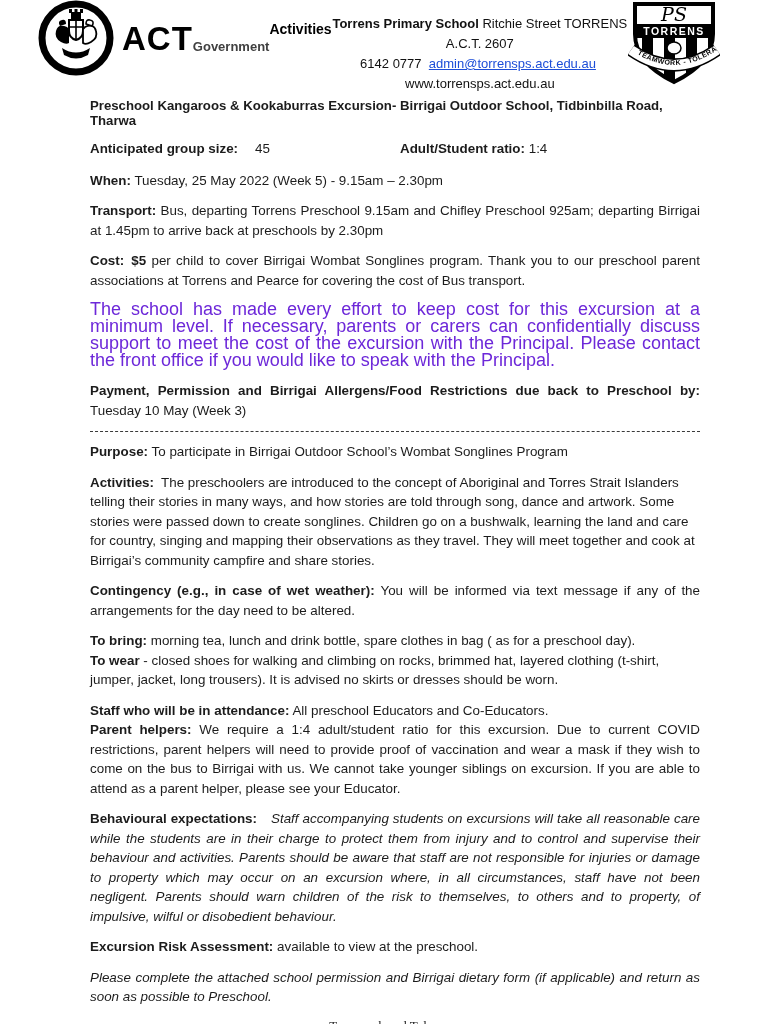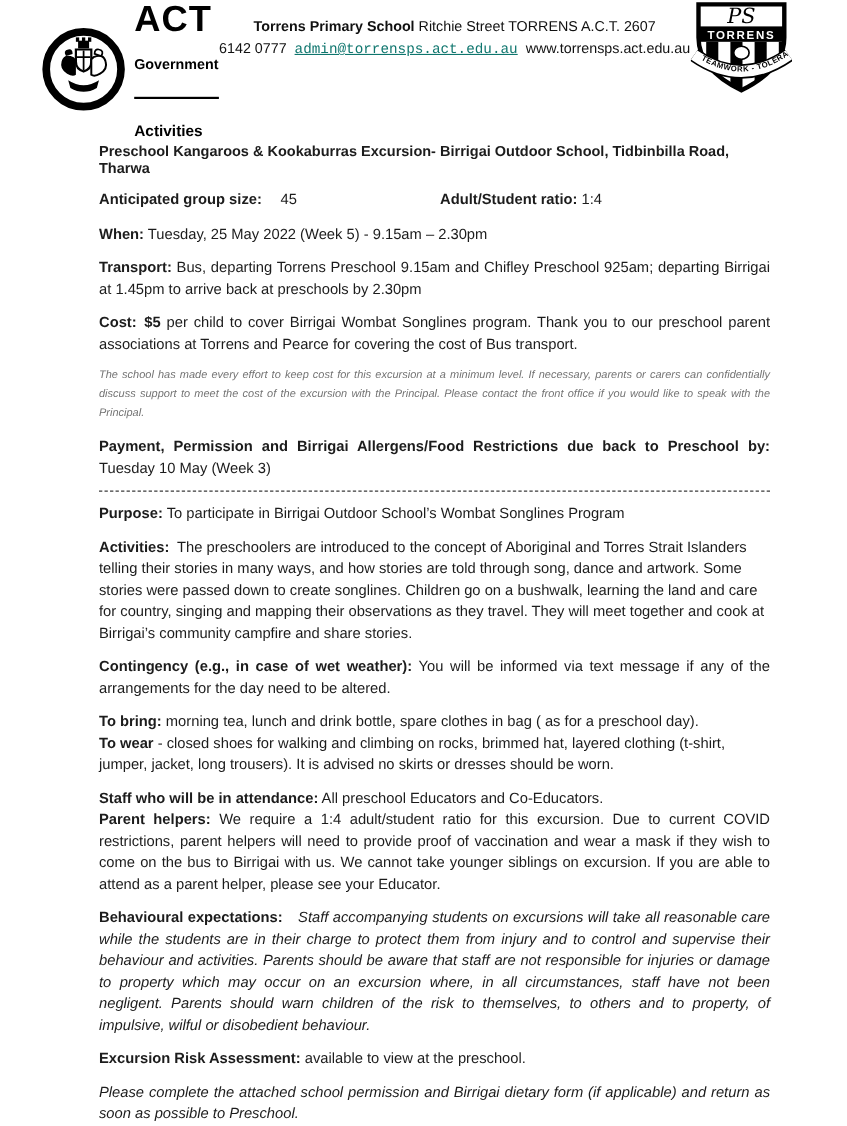--- a/index.html
+++ b/index.html
@@ -5,38 +5,38 @@
   html,body{margin:0;padding:0;background:#e8e8e8;}
   .page{
     width:770px;height:1024px;margin:0 auto;background:#ffffff;
     font-family:"Liberation Sans",sans-serif;color:#1c1c1c;
     position:relative;overflow:hidden;box-sizing:border-box;
   }
   .content{padding:36px 70px 0 90px;}
   
   .hdr{display:flex;align-items:flex-start;margin:0 0 4px 0;padding:0 50px 0 38px;}
   .act-logo{display:flex;align-items:center;gap:8px;flex:0 0 auto;}
-  .act-text{display:flex;flex-direction:column;line-height:1;gap:17px;}
+  .act-text{display:flex;line-height:1;}
   .act-word{font-size:33px;font-weight:800;letter-spacing:1px;color:#000;font-family:"Liberation Sans",sans-serif;}
-  .gov-word{font-size:13px;font-weight:600;color:#000000;margin-top:2px;}
+  .gov-word{font-size:13px;font-weight:600;color:#404040;margin-top:18px;}
   .act-rule{height:2px;background:#000;width:100%;margin:6px 0 5px 0;}
   .edu-word{font-size:14px;font-weight:600;color:#000;}
   .hdr-center{flex:1;text-align:center;font-size:13px;line-height:20px;padding-top:14px;color:#111;}
   .hdr-center .bold{font-weight:700;}
-  .email{color:#0f766e;text-decoration:underline;font-family:Liberation Mono, monospace;}
+  .email{color:#1d4ed8;text-decoration:underline;}
   .crest-wrap{flex:0 0 auto;}
   
   .doc-title{font-weight:700;font-size:13.2px;margin:2px 0 11px 0;}
   
   .para{font-size:13.4px;line-height:19.5px;margin:0 0 11px 0;}
   .just{text-align:justify;}
   .b{font-weight:700;}
   .i{font-style:italic;}
   .bi{font-weight:400;font-style:italic;}
-  .note{font-size:10px;line-height:17px;font-style:italic;text-align:justify;margin:0 0 12px 0;color:#737373;}
+  .note{font-size:18px;line-height:17px;text-align:justify;margin:0 0 12px 0;color:#6d28d9;}
   .gap-s{margin-right:7px;}
   .row{position:relative;margin:0 0 12px 0;font-size:13.4px;line-height:19.5px;}
   .v45{margin-left:17px;}
   .ratio-group{position:absolute;left:310px;top:0;}
   .divider{border:none;border-top:1.6px dashed #3a3a3a;margin:2px 0 10px 0;}
   .behav-label{margin-right:14px;}
   .footer{
     text-align:center;font-family:"Liberation Serif",serif;font-size:13px;color:#222;
     margin-top:4px;
   }

